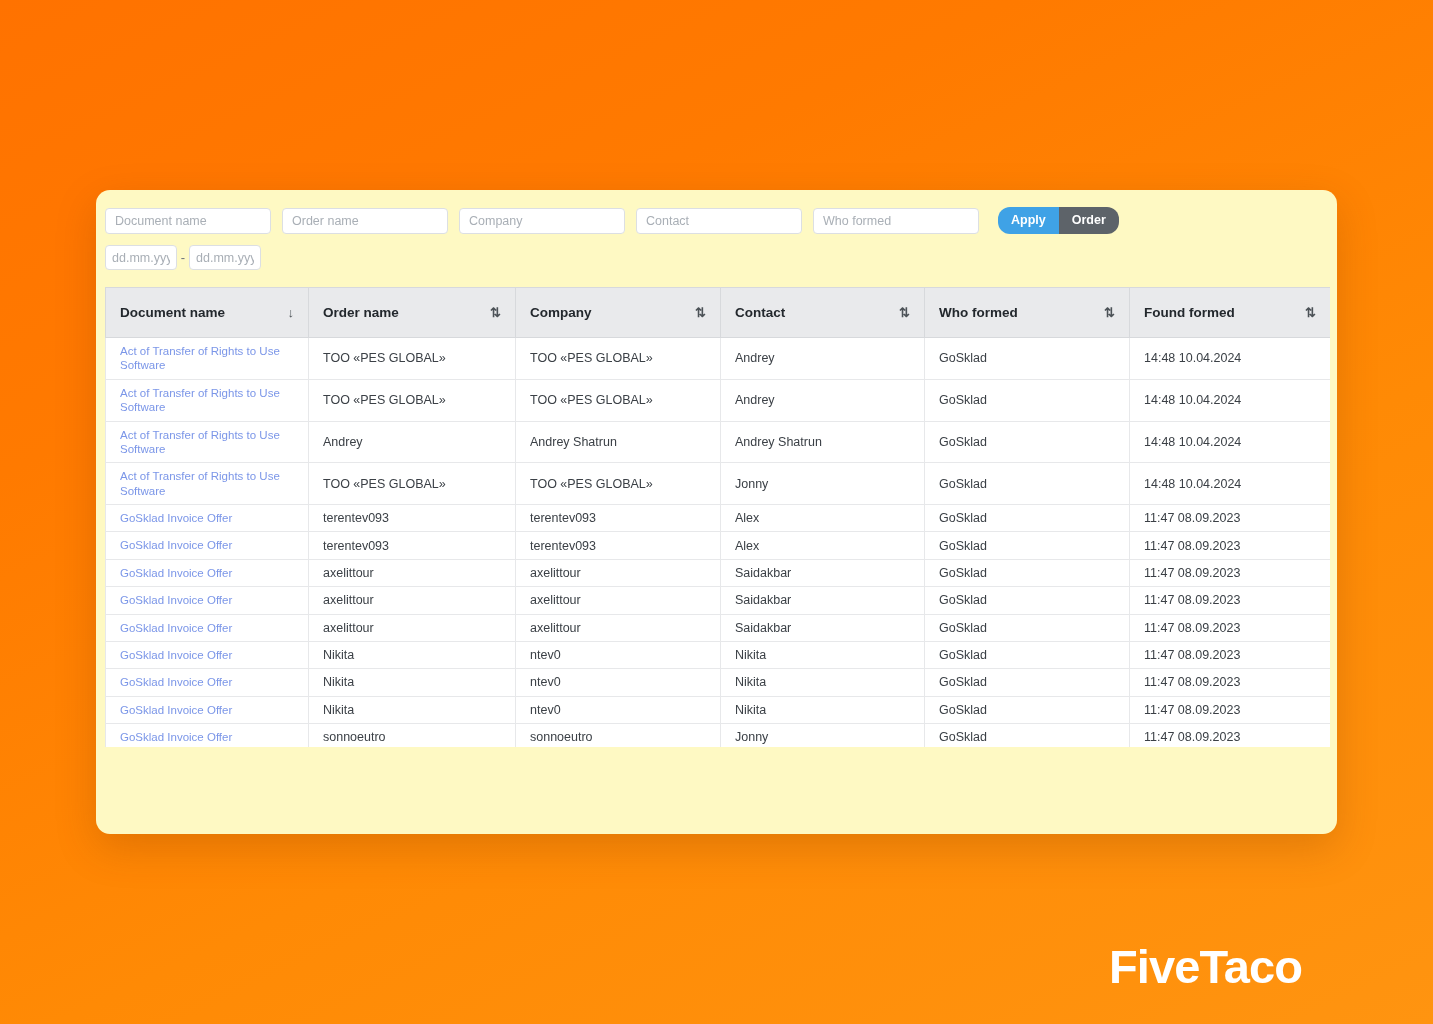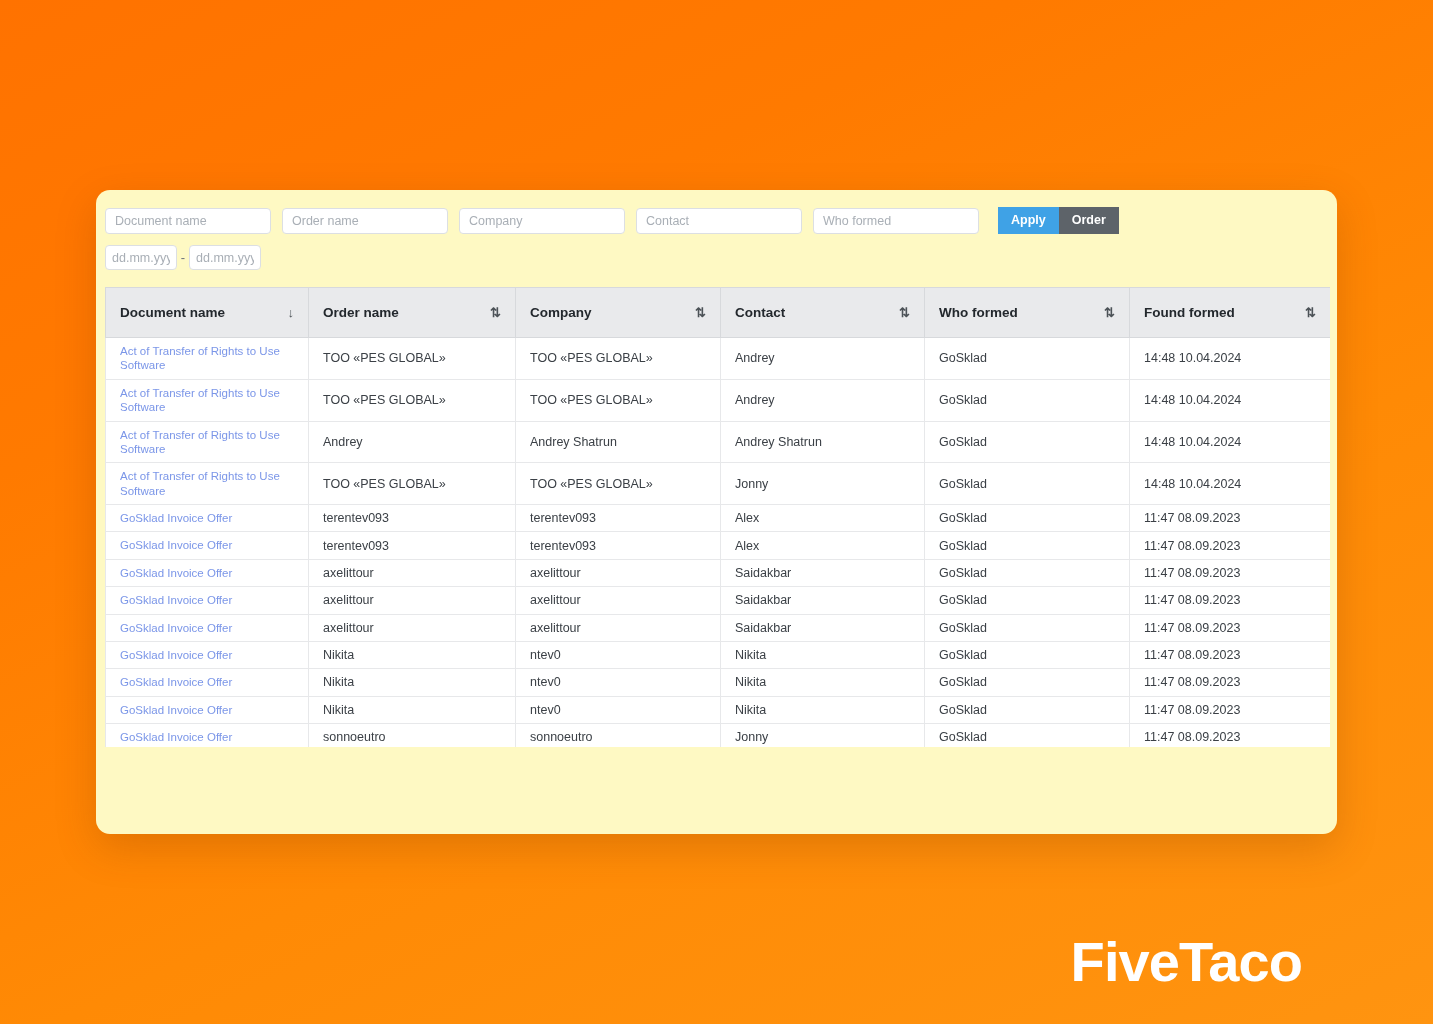--- a/index.html
+++ b/index.html
@@ -79,21 +79,21 @@
     width: 12px;
     text-align: center;
     color: #6b7179;
     font-size: 13px;
     line-height: 1;
   }
 
   .btn-group {
     display: flex;
     margin-left: 8px;
-    border-radius: 0;
+    border-radius: 12px;
     overflow: hidden;
     height: 27px;
   }
   .btn {
     border: 0;
     font-family: "Liberation Sans", sans-serif;
     font-size: 12.5px;
     font-weight: 600;
     color: #ffffff;
     padding: 0 13px;
@@ -176,21 +176,21 @@
   col.c4 { width: 204px; }
   col.c5 { width: 205px; }
   col.c6 { width: 201px; }
 
   
   .brand {
     position: absolute;
     right: 131px;
     bottom: 30px;
     font-family: "Liberation Sans", sans-serif;
-    font-size: 56px;
+    font-size: 47px;
     font-weight: 700;
     color: #ffffff;
     letter-spacing: -0.9px;
     user-select: none;
   }
 </style>
 </head>
 <body>
 
 <div class="app-card">

